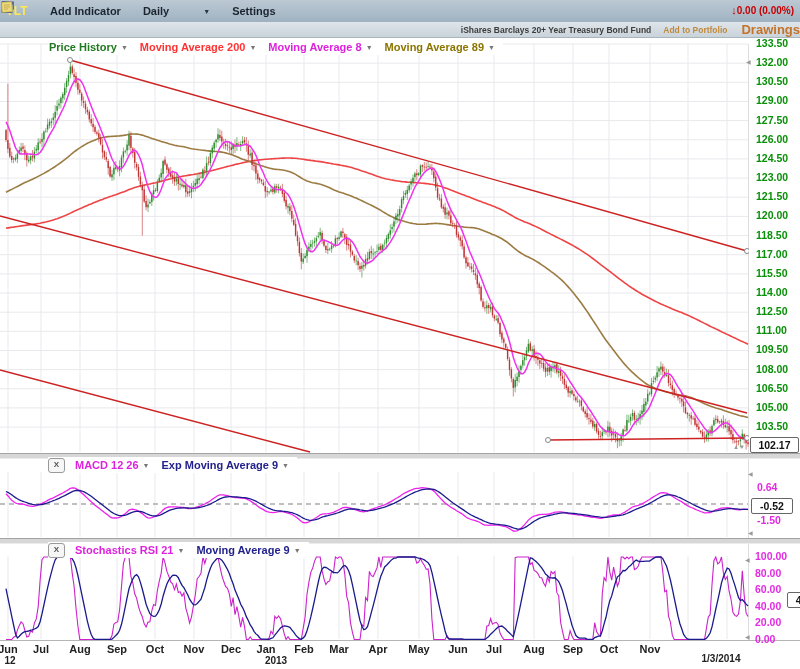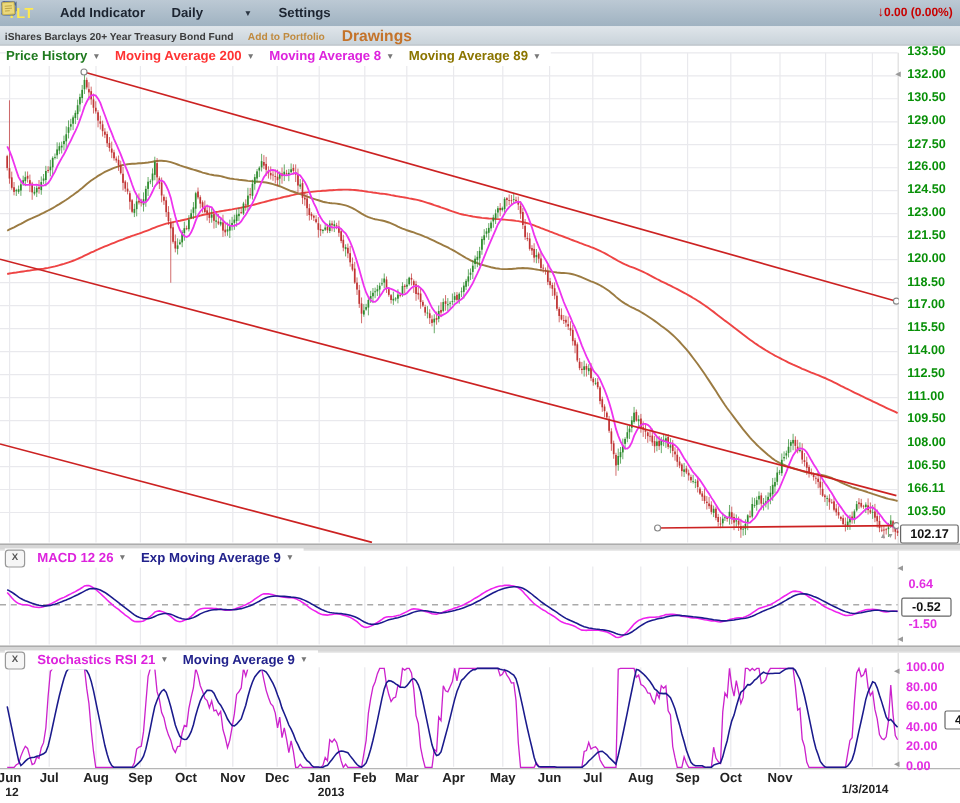--- a/index.html
+++ b/index.html
@@ -3,34 +3,34 @@
 <meta charset="utf-8">
 <style>
   html,body{margin:0;padding:0;background:#fff;}
   body{width:800px;height:669px;overflow:hidden;position:relative;
        font-family:"Liberation Sans","DejaVu Sans",sans-serif;}
   
   .tb1{position:absolute;left:0;top:0;width:800px;height:22px;
        background:linear-gradient(#bcc9d4,#9fb2c1);display:flex;align-items:center;}
   .tb2{position:absolute;left:0;top:22px;width:800px;height:15px;
        background:linear-gradient(#dfe5ea,#c9d3da);display:flex;align-items:center;
-       border-bottom:1px solid #aab4bc;}
+       border-bottom:1px solid #aab4bc;justify-content:flex-end;}
   .sym{color:#ffe94e;font-weight:bold;font-size:12px;margin-left:6px;letter-spacing:.3px;}
   .tbtn{color:#1c2430;font-weight:bold;font-size:11px;margin-left:22px;cursor:default;}
   .dd-arrow{font-size:7px;color:#2a3542;margin-left:34px;}
   .ticons{display:flex;align-items:center;gap:9px;margin-left:16px;}
   .ticon{width:14px;height:14px;display:inline-block;}
   .chg{position:absolute;right:6px;top:4px;color:#c80000;font-size:10px;font-weight:bold;}
   .chg .dn{font-size:11px;}
   .fund{color:#3c3c3c;font-weight:bold;font-size:8.5px;margin-left:4px;}
   .lnk1{color:#c08a3e;font-size:8.5px;font-weight:bold;margin-left:12px;}
   .lnk2{color:#c4732a;font-size:13px;font-weight:bold;margin-left:14px;}
   
   .phead{position:absolute;display:flex;align-items:center;gap:4px;background:#fff;
-         height:16px;font-size:11px;font-weight:bold;white-space:nowrap;}
+         height:16px;font-size:11px;font-weight:bold;white-space:nowrap;margin-left:44px;}
   .phead .arr{color:#777;font-size:7px;margin-right:8px;}
   .xbtn{width:15px;height:13px;border:1px solid #999;border-radius:3px;background:#f6f6f6;
         color:#555;font-size:8px;font-weight:bold;text-align:center;line-height:12px;margin-right:6px;}
   .c-green{color:#1f7a1f;} .c-red{color:#f33;} .c-mag{color:#d2d;} .c-olive{color:#8b7500;}
   .c-navy{color:#22228c;}
   
   .divider{position:absolute;left:0;width:800px;height:4px;background:#d7d7d7;
            border-top:1px solid #a3a3a3;border-bottom:1px solid #ececec;}
   
   .axlbl{position:absolute;font-size:10.5px;font-weight:bold;white-space:nowrap;}
@@ -1073,21 +1073,21 @@
     <div class="axlbl green" style="left: 756px; top: 209.395px;">120.00</div>
     <div class="axlbl green" style="left: 756px; top: 228.55px;">118.50</div>
     <div class="axlbl green" style="left: 756px; top: 247.705px;">117.00</div>
     <div class="axlbl green" style="left: 756px; top: 266.86px;">115.50</div>
     <div class="axlbl green" style="left: 756px; top: 286.015px;">114.00</div>
     <div class="axlbl green" style="left: 756px; top: 305.17px;">112.50</div>
     <div class="axlbl green" style="left: 756px; top: 324.325px;">111.00</div>
     <div class="axlbl green" style="left: 756px; top: 343.48px;">109.50</div>
     <div class="axlbl green" style="left: 756px; top: 362.635px;">108.00</div>
     <div class="axlbl green" style="left: 756px; top: 381.79px;">106.50</div>
-    <div class="axlbl green" style="left: 756px; top: 400.945px;">166.11</div>
+    <div class="axlbl green" style="left: 756px; top: 400.945px;">105.00</div>
     <div class="axlbl green" style="left: 756px; top: 420.1px;">103.50</div>
     <div class="axlbl mag" style="left: 757px; top: 480.5px;">0.64</div>
     <div class="axlbl mag" style="left: 757px; top: 497px;">0.00</div>
     <div class="axlbl mag" style="left: 757px; top: 513.5px;">-1.50</div>
     <div class="axlbl mag" style="left: 755px; top: 550px;">100.00</div>
     <div class="axlbl mag" style="left: 755px; top: 566.5px;">80.00</div>
     <div class="axlbl mag" style="left: 755px; top: 583px;">60.00</div>
     <div class="axlbl mag" style="left: 755px; top: 599.5px;">40.00</div>
     <div class="axlbl mag" style="left: 755px; top: 616px;">20.00</div>
     <div class="axlbl mag" style="left: 755px; top: 632.5px;">0.00</div>

